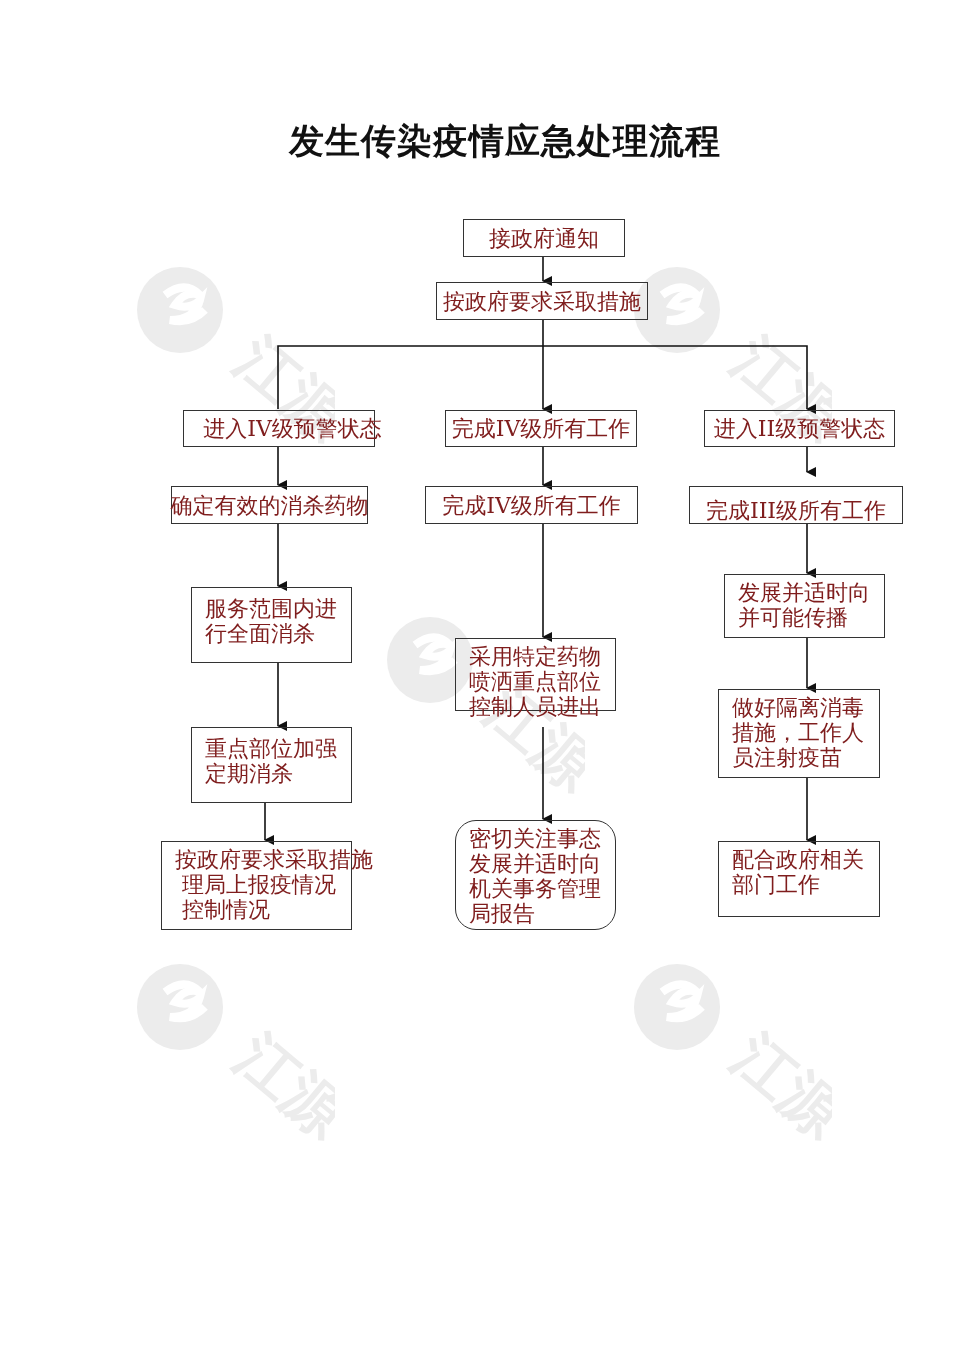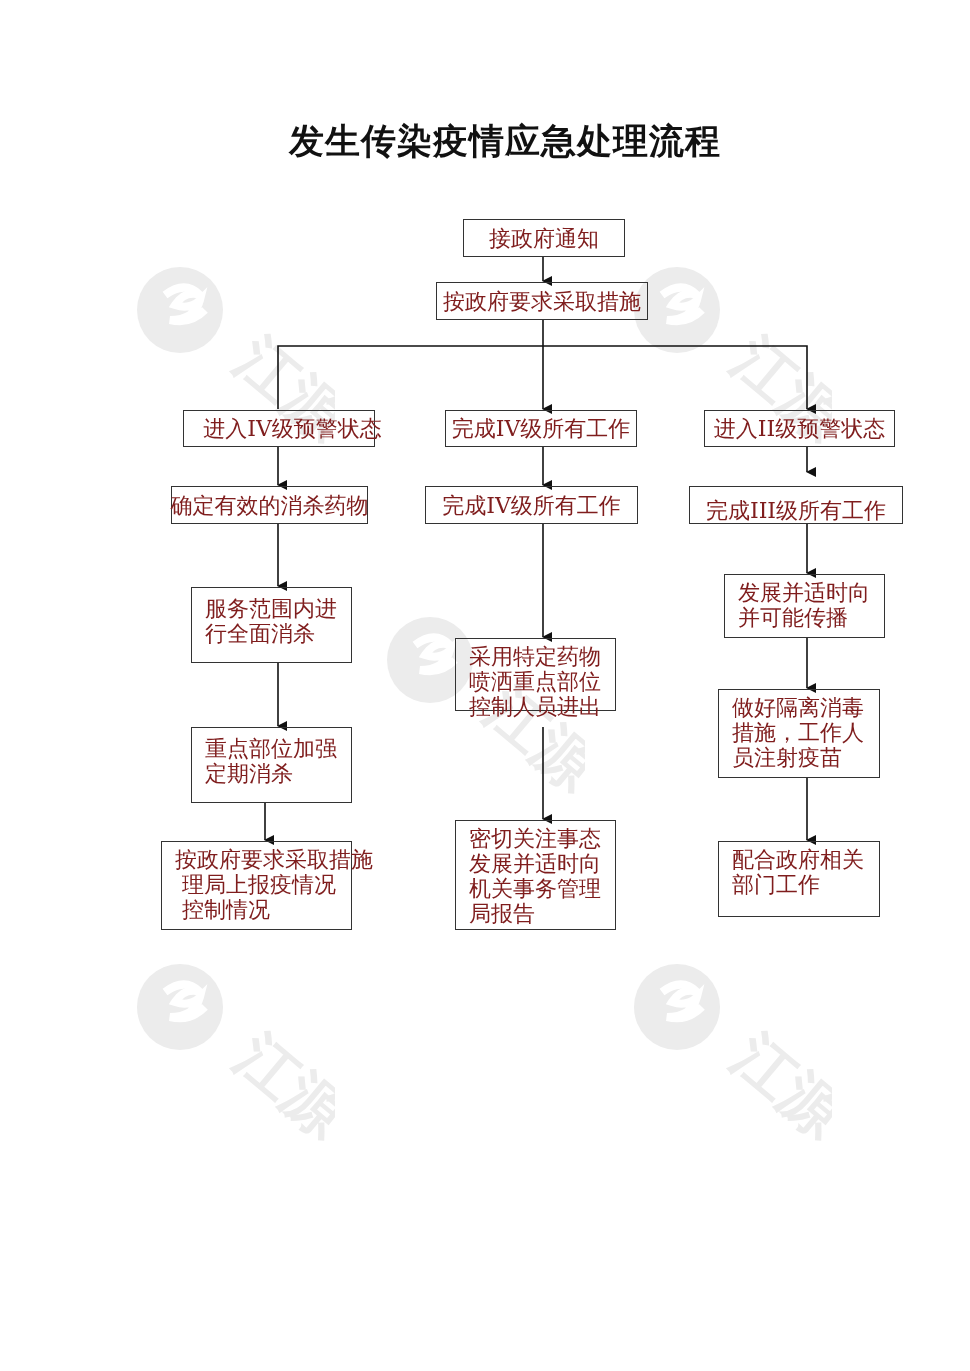--- a/index.html
+++ b/index.html
@@ -124,21 +124,21 @@
   <span>按政府要求采取措施</span>
   <span> 理局上报疫情况</span>
   <span> 控制情况</span>
 </div>
 
 <div class="box multi" style="left:455px;top:638px;width:161px;height:73px;">
   <span>采用特定药物</span>
   <span>喷洒重点部位</span>
   <span>控制人员进出</span>
 </div>
-<div class="box multi" style="left:455px;top:820px;width:161px;height:110px;">
+<div class="box multi" style="left:455px;top:820px;width:161px;height:110px;border-radius:21px;">
   <span>密切关注事态</span>
   <span>发展并适时向</span>
   <span>机关事务管理</span>
   <span>局报告</span>
 </div>
 
 <div class="box multi" style="left:724px;top:574px;width:161px;height:64px;">
   <span>发展并适时向</span>
   <span>并可能传播</span>
 </div>

